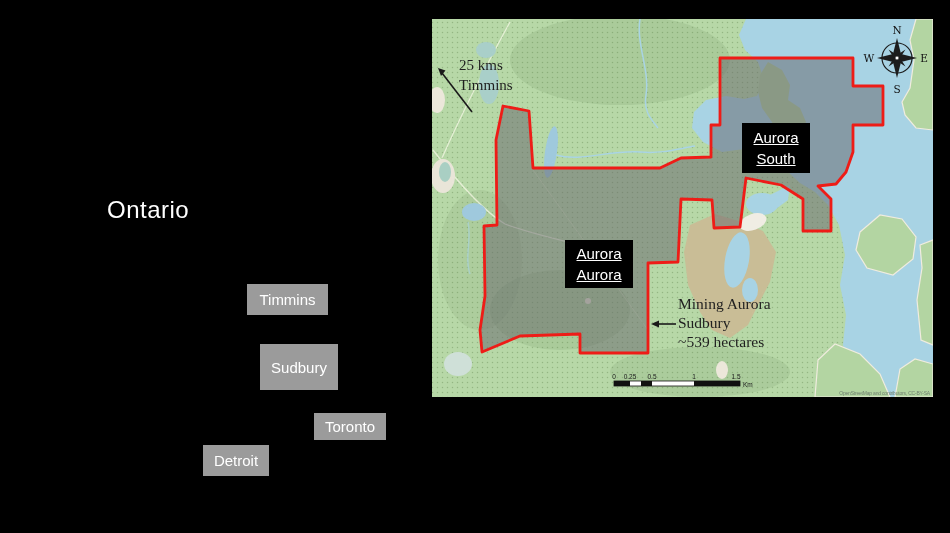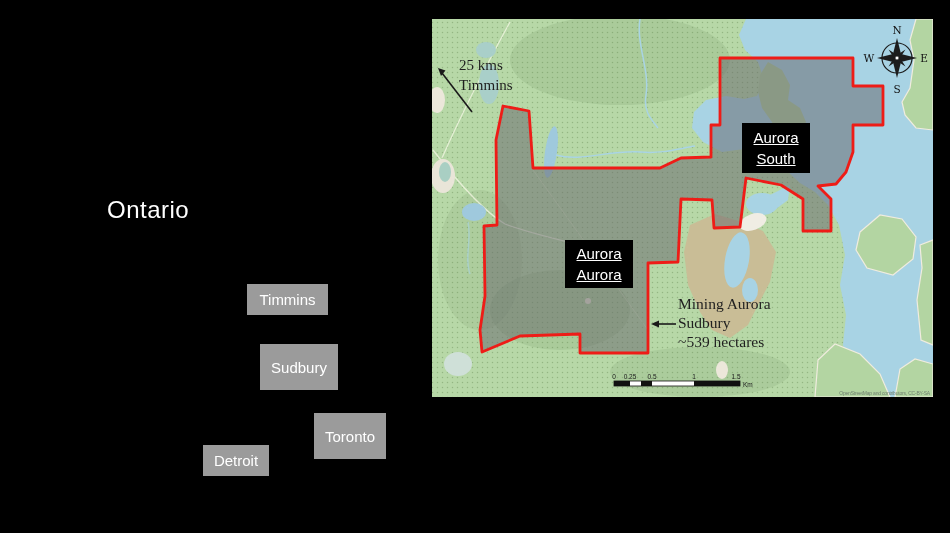--- a/index.html
+++ b/index.html
@@ -4,21 +4,21 @@
 <style>
   html,body{margin:0;padding:0;background:#000;}
   .slide{position:relative;width:950px;height:533px;background:#000;overflow:hidden;
          font-family:"Liberation Sans",sans-serif;}
   
   .region-label{position:absolute;left:107px;top:196px;color:#fff;font-size:24px;letter-spacing:.5px;}
   .city-badge{position:absolute;background:#9b9b9b;color:#fff;font-size:15px;
               display:flex;align-items:center;justify-content:center;}
   .badge-timmins{left:247px;top:284px;width:81px;height:31px;}
   .badge-sudbury{left:260px;top:344px;width:78px;height:46px;}
-  .badge-toronto{left:314px;top:413px;width:72px;height:46px;}
+  .badge-toronto{left:314px;top:413px;width:72px;height:27px;}
   .badge-detroit{left:203px;top:445px;width:66px;height:31px;}
   
   .map{position:absolute;left:432px;top:19px;width:501px;height:378px;background:#b7d8a7;}
   .map svg{position:absolute;left:0;top:0;}
   .map-note{position:absolute;color:#1f1f1f;font-size:15px;line-height:20px;white-space:nowrap;}
   .note-distance{left:27px;top:36px;}
   .note-lease{left:246px;top:275px;font-size:15.5px;line-height:19px;}
   .map-note span{display:block;font-family:Liberation Serif, serif;}
   .aurora-box{position:absolute;background:#000;color:#fff;font-size:15px;line-height:21px;
               display:flex;flex-direction:column;align-items:center;justify-content:center;text-align:center;text-decoration:underline;}

